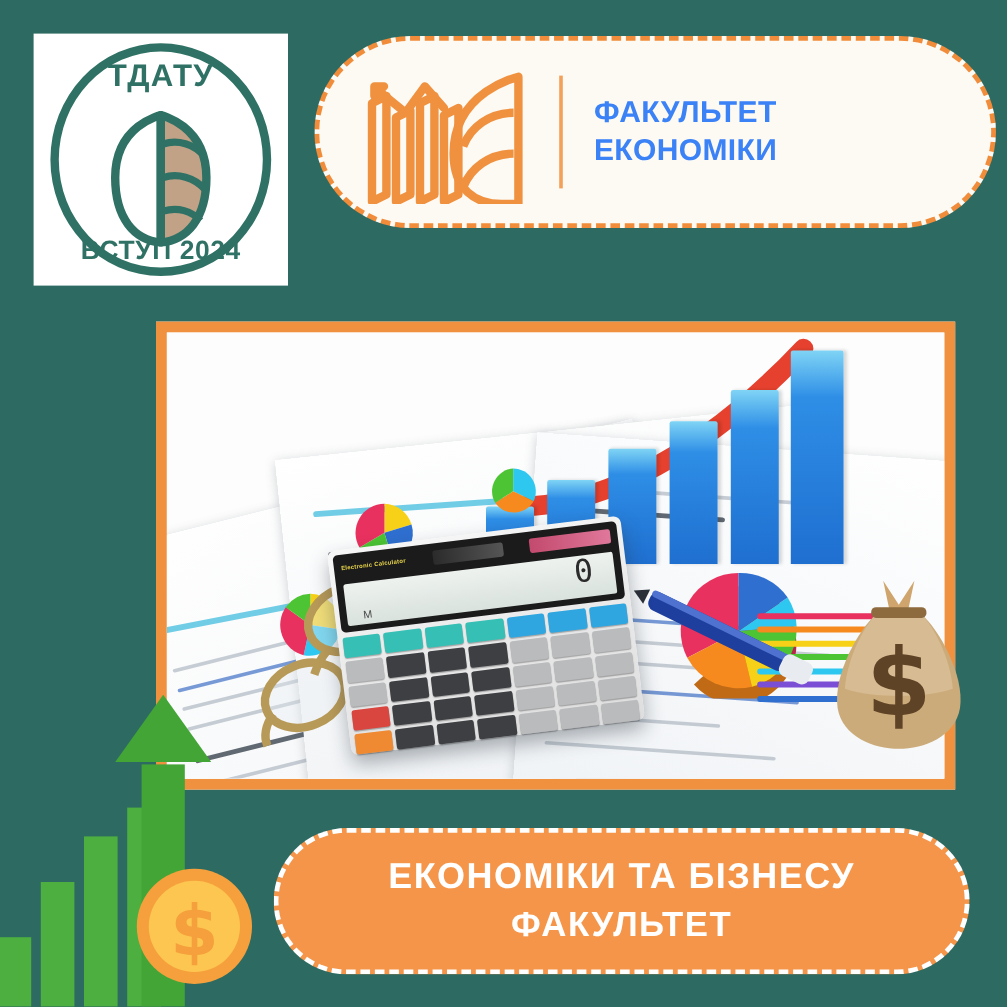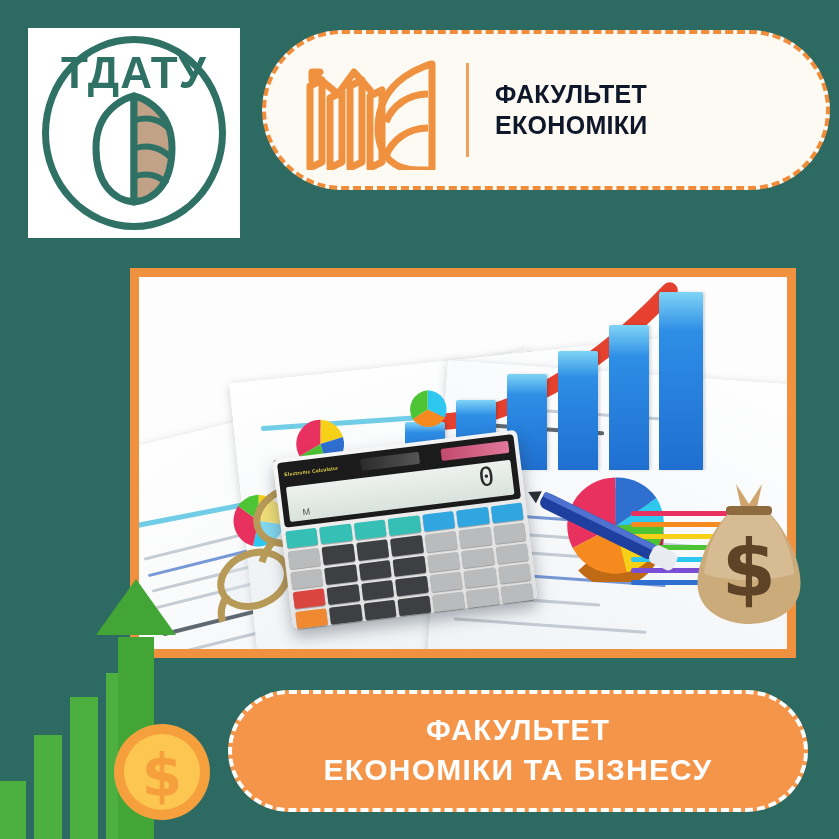--- a/index.html
+++ b/index.html
@@ -22,21 +22,21 @@
     background:#ffffff;
   }
   #logo-circle{
     position:absolute; left:14px; top:8px; width:184px; height:194px;
     border:7px solid #2f7265; border-radius:50%;
     background:#ffffff;
   }
   #logo-title{
     position:absolute; left:0; right:0; top:20px;
     text-align:center; color:#2f7265;
-    font-weight:bold; font-size:44px; letter-spacing:1px;
+    font-weight:bold; font-size:26px; letter-spacing:1px;
     font-family:"Liberation Sans", sans-serif;
   }
   #logo-sub{
     position:absolute; left:0; right:0; bottom:16px;
     text-align:center; color:#2f7265;
     font-weight:bold; font-size:22px; letter-spacing:0.5px;
   }
   #logo-leaf{
     position:absolute; left:50%; top:62px; transform:translateX(-50%);
     width:120px; height:118px;
@@ -50,21 +50,21 @@
     border-radius:90px;
     display:flex; align-items:center;
     padding-left:34px; padding-right:24px;
   }
   #header-logo{ width:160px; height:120px; flex:0 0 auto; }
   #header-divider{
     width:3px; height:94px; background:#f2a05a;
     margin:0 26px 0 6px; flex:0 0 auto;
   }
   #header-text{
-    color:#0f172a; font-weight:bold;
+    color:#3b82f6; font-weight:bold;
     font-size:25px; line-height:1.25; letter-spacing:0.3px;
   }
 
   
   #photo-frame{
     position:absolute; left:130px; top:268px; width:666px; height:390px;
     border:9px solid #f0913f;
     background:#ffffff;
     overflow:hidden;
   }
@@ -177,20 +177,21 @@
     <div id="logo-circle"></div>
     <div id="logo-title">ТДАТУ</div>
     <svg id="logo-leaf" viewBox="0 0 120 118">
       <path d="M60 6 C60 6 22 14 22 58 C22 92 38 110 60 112 L60 6 Z" fill="none" stroke="#2f7265" stroke-width="7" stroke-linejoin="round"></path>
       <path d="M60 6 C60 6 98 14 98 58 C98 92 82 110 60 112 L60 6 Z" fill="#c2a287"></path>
       <path d="M60 6 C60 6 98 14 98 58 C98 92 82 110 60 112 L60 6 Z" fill="none" stroke="#2f7265" stroke-width="7" stroke-linejoin="round"></path>
       <path d="M62 30 C74 26 88 30 96 40" fill="none" stroke="#2f7265" stroke-width="6"></path>
       <path d="M62 58 C74 54 88 58 97 68" fill="none" stroke="#2f7265" stroke-width="6"></path>
       <path d="M62 86 C74 82 86 86 93 94" fill="none" stroke="#2f7265" stroke-width="6"></path>
     </svg>
+    <div id="logo-sub">ВСТУП 2024</div>
   </div>
 
   <div id="header-pill">
     <svg id="header-logo" viewBox="0 0 160 120">
       <g fill="none" stroke="#f0913f" stroke-width="7" stroke-linejoin="round" stroke-linecap="round">
         <path d="M12 30 L20 22 L12 22 L12 30 Z"></path>
         <path d="M16 26 L38 44 L54 22 L70 40"></path>
         <path d="M10 118 L10 36 L22 30 L22 112 Z"></path>
         <path d="M30 118 L30 48 L42 42 L42 112 Z"></path>
         <path d="M50 118 L50 36 L62 30 L62 112 Z"></path>
@@ -392,17 +393,17 @@
     <path d="M136 4 L176 60 L96 60 Z" fill="#43a536"></path>
   </svg>
 
   <svg id="coin" viewBox="0 0 100 100">
     <circle cx="50" cy="50" r="48" fill="#f5a03c"></circle>
     <circle cx="50" cy="50" r="38" fill="#fdc651"></circle>
     <text x="50" y="74" font-family="DejaVu Sans, sans-serif" font-size="58" font-weight="bold" fill="#f5a03c" text-anchor="middle">$</text>
   </svg>
 
   <div id="bottom-banner">
+    <div class="bline b2">ЕКОНОМІКИ ТА БІЗНЕСУ</div>
     <div class="bline b1">ФАКУЛЬТЕТ</div>
-    <div class="bline b2">ЕКОНОМІКИ ТА БІЗНЕСУ</div>
   </div>
 
 </div>
 
 </body></html>

